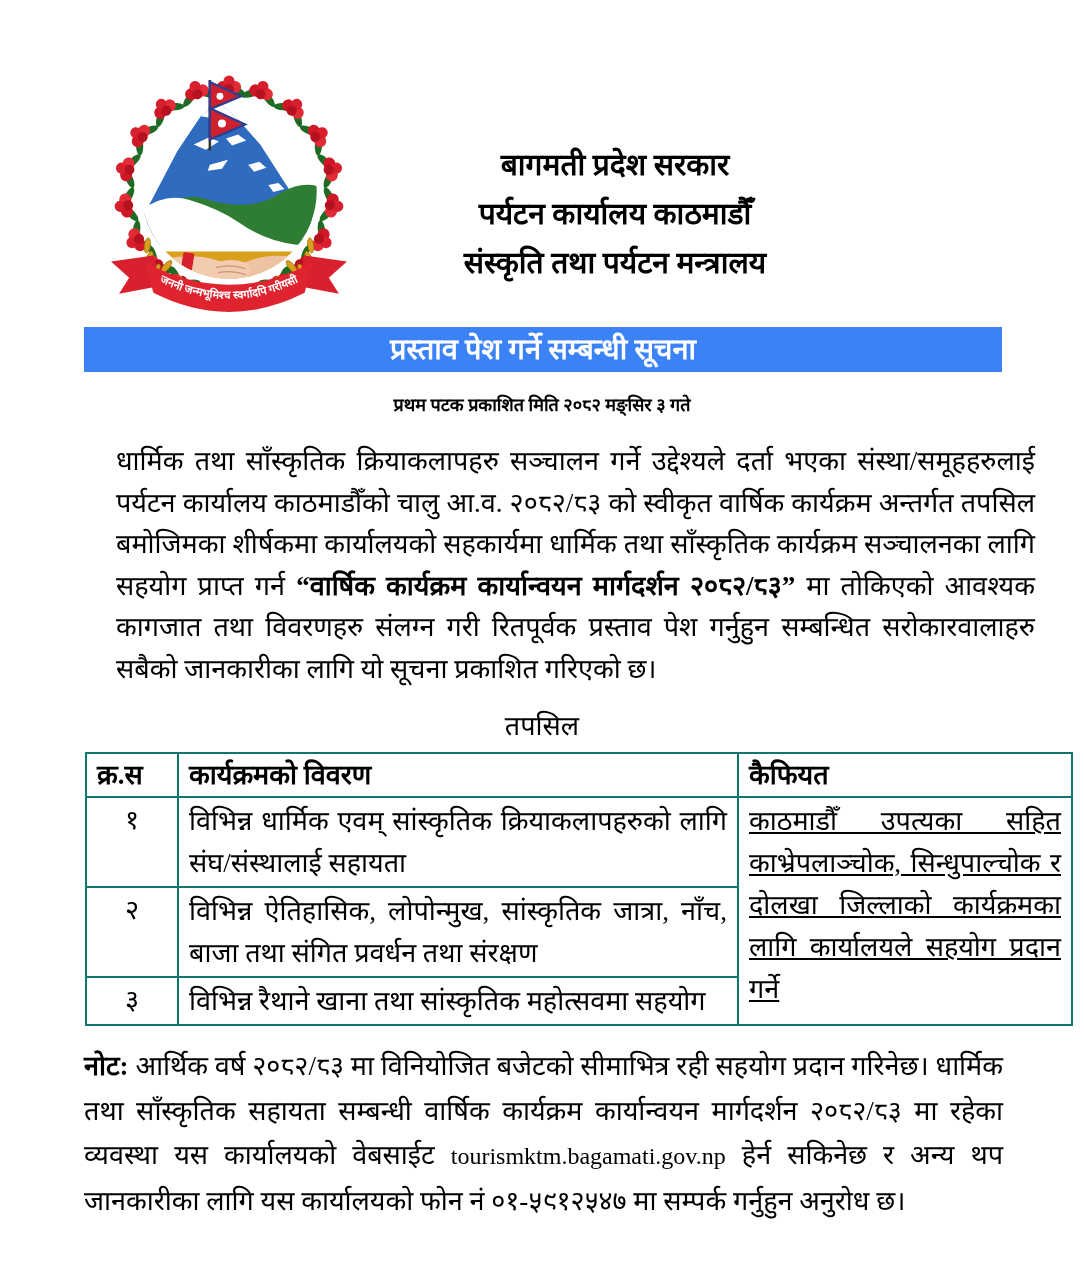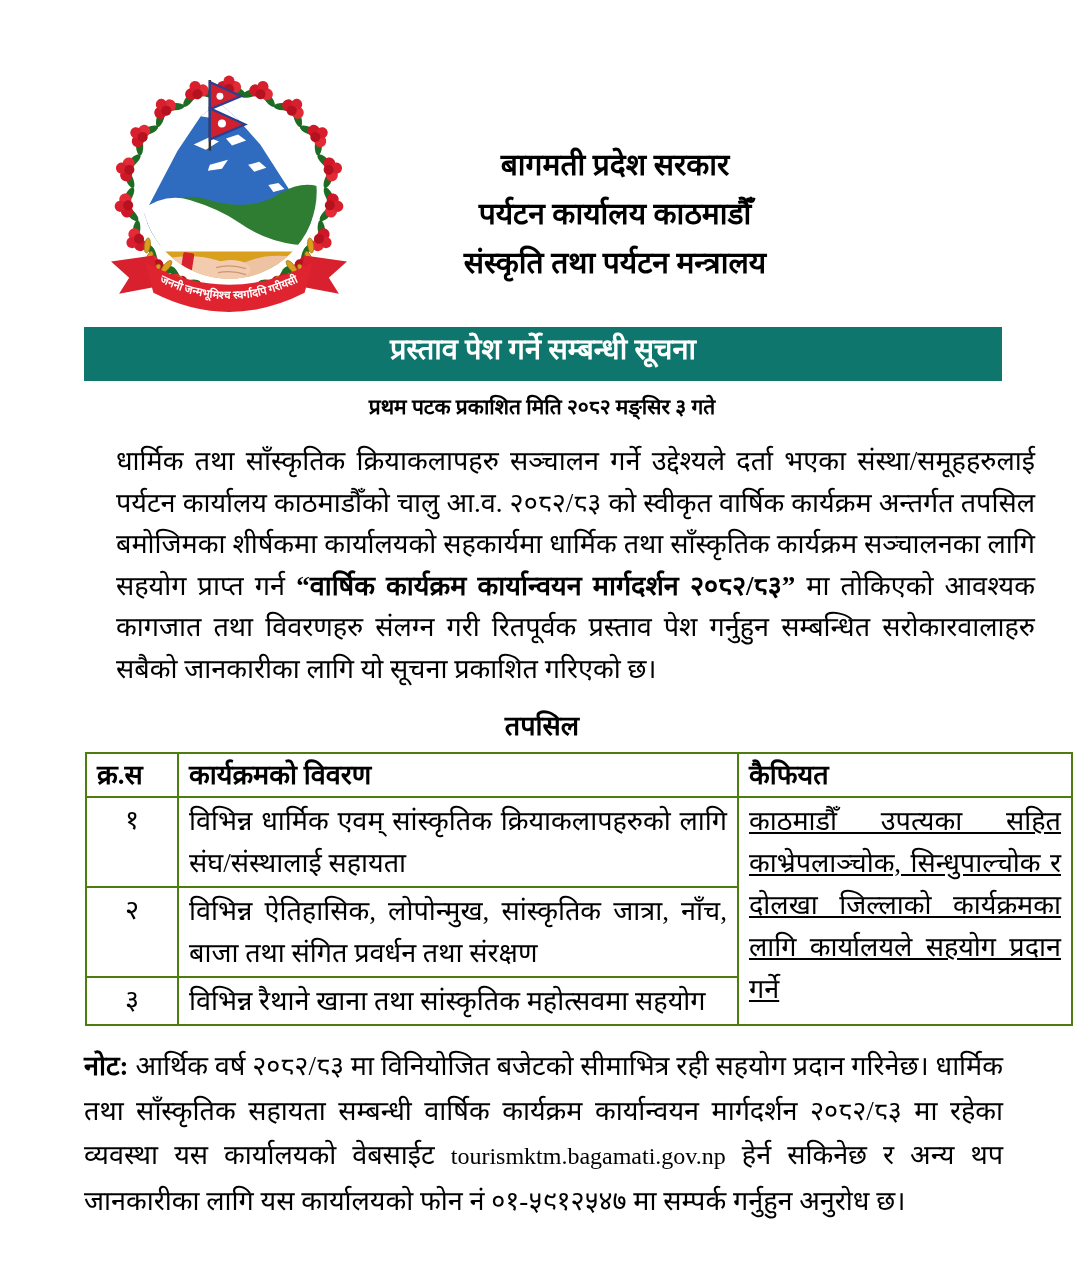--- a/index.html
+++ b/index.html
@@ -5,43 +5,43 @@
   html,body{margin:0;padding:0;background:#ffffff;}
   .page{
     position:relative;width:1084px;height:1280px;background:#ffffff;
     color:#000;font-family:"Liberation Serif","DejaVu Serif",serif;
     overflow:hidden;
   }
   .logo-wrap{position:absolute;left:96px;top:72px;width:266px;height:242px;}
   .org-header{position:absolute;left:230px;top:96px;width:770px;text-align:center;margin-top:44px;}
   .org-header div{font-size:30px;font-weight:bold;line-height:49px;white-space:nowrap;}
   .notice-banner{
-    position:absolute;left:84px;top:327px;width:918px;height:54px;
-    background:#0f766e;color:#ffffff;text-align:center;line-height:45px;
+    position:absolute;left:84px;top:327px;width:918px;height:45px;
+    background:#3b82f6;color:#ffffff;text-align:center;line-height:45px;
     font-size:29px;font-weight:bold;
   }
   .date-line{
     position:absolute;left:0;top:392px;width:100%;text-align:center;
-    font-size:21px;font-weight:bold;
+    font-size:18px;font-weight:bold;
   }
   .body-para{
     position:absolute;left:84px;top:441px;width:919px;
     font-size:27px;line-height:41.5px;text-align:justify;text-justify:inter-word;margin-left:32px;
   }
   .body-para .bold-seg{font-weight:bold;}
   .table-caption{
     position:absolute;left:0;top:706px;width:100%;text-align:center;
-    font-size:27px;font-weight:bold;
+    font-size:27px;font-weight:normal;
   }
   table.programs{
     position:absolute;left:85px;top:752px;width:920px;
     border-collapse:collapse;table-layout:fixed;
   }
   table.programs th,table.programs td{
-    border:2px solid #4d7c0f;font-size:27px;vertical-align:top;
+    border:2px solid #0f766e;font-size:27px;vertical-align:top;
     padding:2px 10px;font-weight:normal;
   }
   table.programs th{font-weight:bold;text-align:left;height:38px;line-height:38px;}
   th.c-sn,td.c-sn{width:70px;text-align:center;}
   th.c-desc,td.c-desc{width:538px;}
   th.c-rem,td.c-rem{width:312px;}
   td.c-desc{line-height:42px;text-align:justify;text-justify:inter-word;}
   td.c-rem{line-height:42px;text-align:justify;text-justify:inter-word;text-decoration:underline;}
   tr.r1{height:85px;} tr.r2{height:85px;} tr.r3{height:45px;}
   .note-para{

